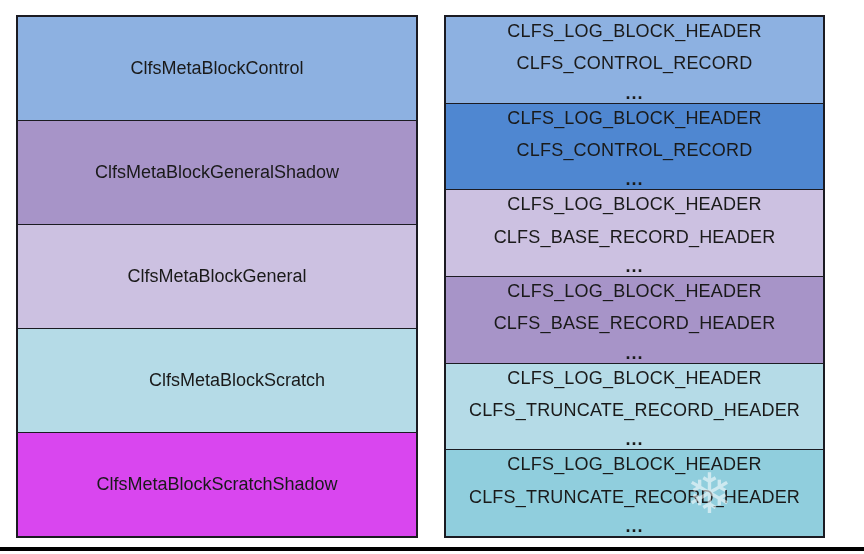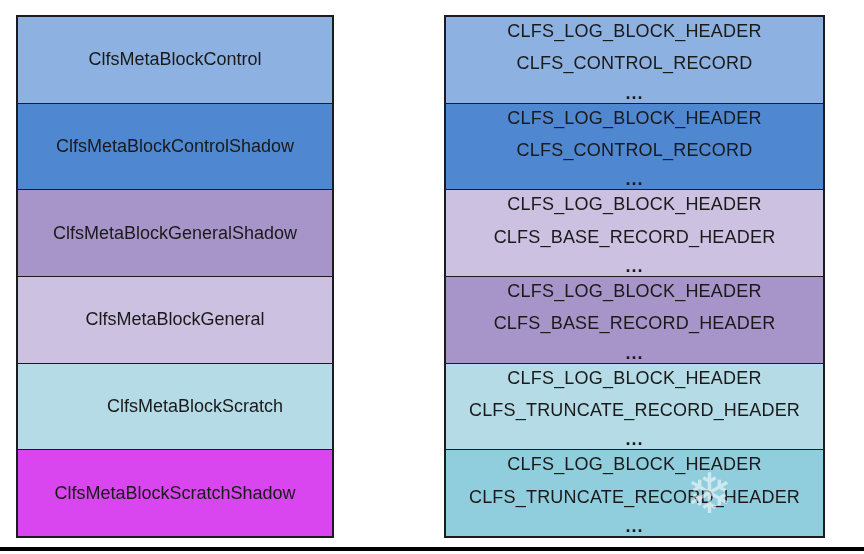--- a/index.html
+++ b/index.html
@@ -20,21 +20,21 @@
   }
   .column {
     position: absolute;
     top: 15px;
     height: 523px;
     box-sizing: border-box;
     border: 2px solid #1b1b22;
     display: flex;
     flex-direction: column;
   }
-  .column-left  { left: 16px;  width: 318px; }
+  .column-left  { left: 16px;  width: 402px; }
   .column-right { left: 444px; width: 381px; }
   .block {
     flex: 1 1 0;
     box-sizing: border-box;
     display: flex;
     align-items: center;
     justify-content: center;
     color: #1a1a1a;
     font-size: 18px;
     overflow: hidden;
@@ -87,23 +87,20 @@
 </style>
 </head>
 <body>
 
 <div class="stage">
 
   <div class="column column-left">
     <div class="block" style="background: rgb(141, 177, 225);">
       <span>ClfsMetaBlockControl</span>
     </div>
-    <div class="block" style="background: rgb(79, 135, 209);">
-      <span>ClfsMetaBlockControlShadow</span>
-    </div>
     <div class="block" style="background: rgb(167, 148, 200);">
       <span>ClfsMetaBlockGeneralShadow</span>
     </div>
     <div class="block" style="background: rgb(204, 193, 225);">
       <span>ClfsMetaBlockGeneral</span>
     </div>
     <div class="block" style="background: rgb(181, 219, 231); padding-left: 40px;">
       <span>ClfsMetaBlockScratch</span>
     </div>
     <div class="block" style="background: #d946ef;">

